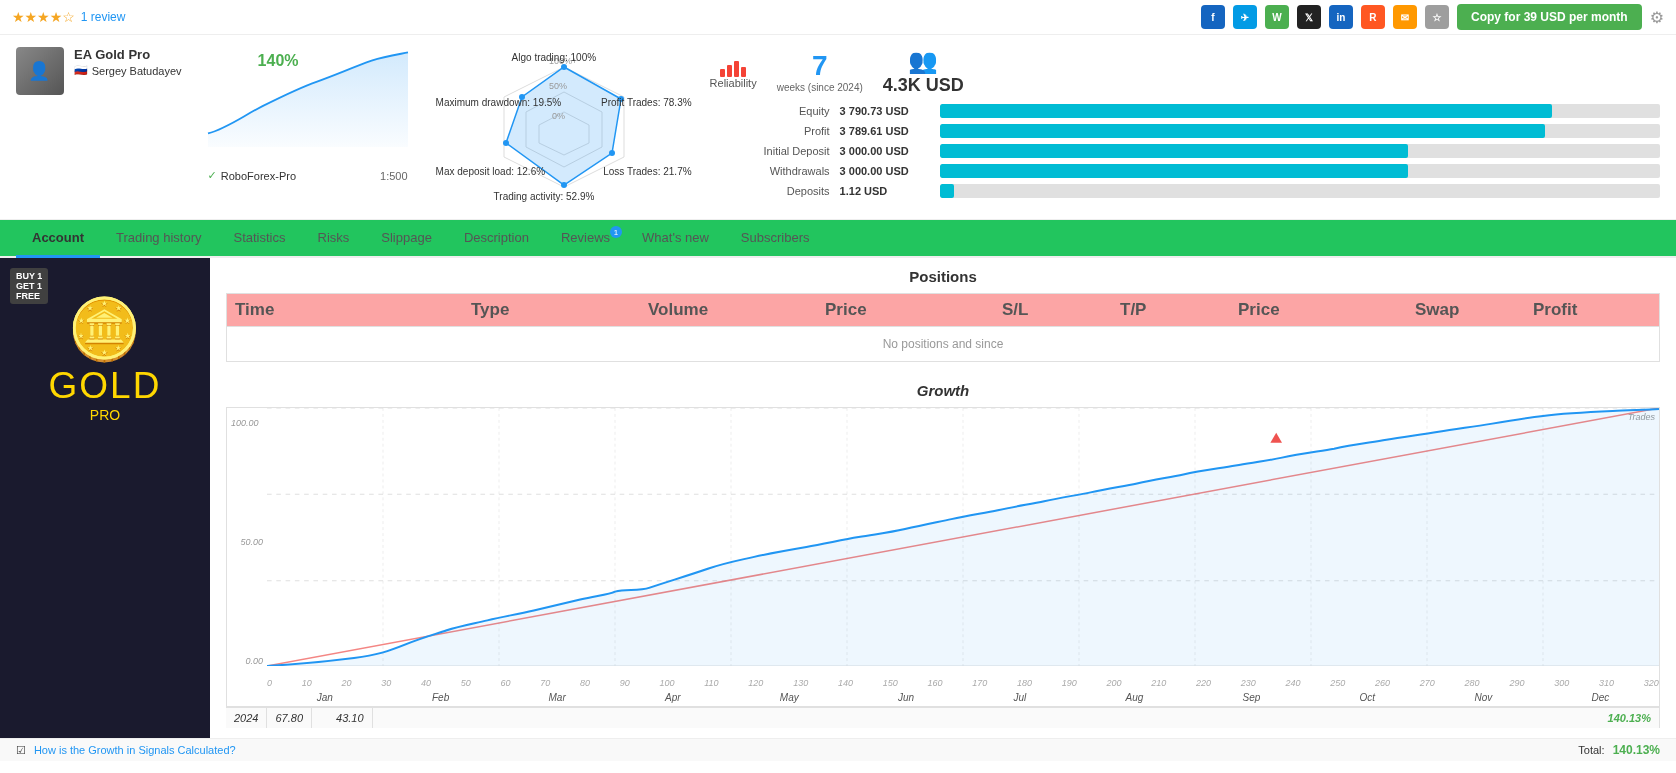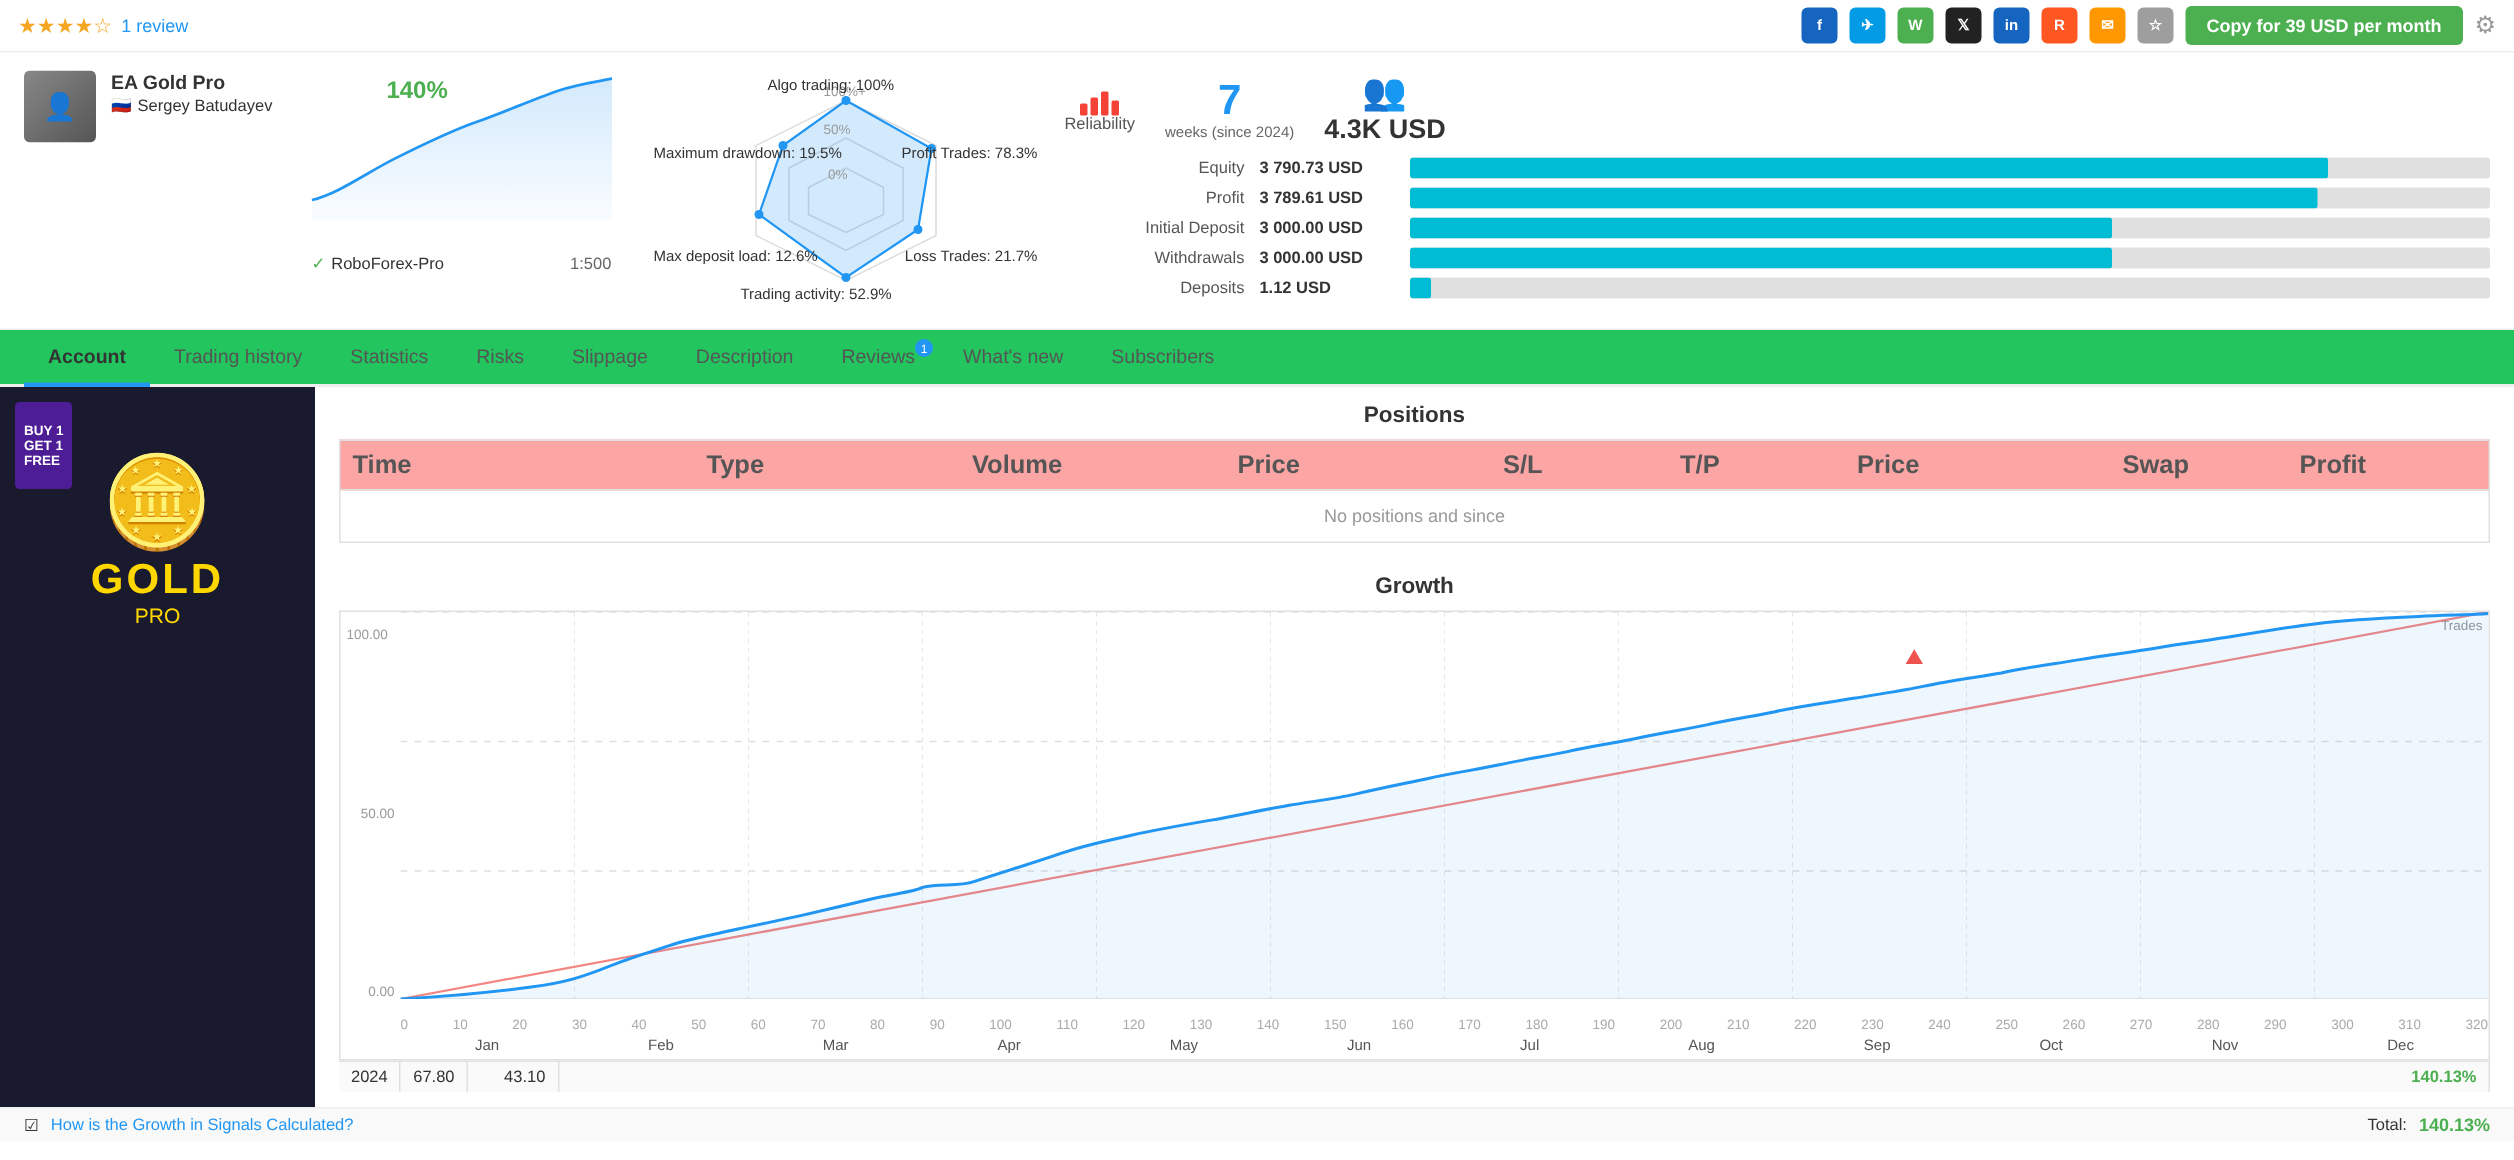--- a/index.html
+++ b/index.html
@@ -110,39 +110,39 @@
       min-height: 200px;
       background: #1a1a2e;
       flex-shrink: 0;
       position: relative;
       overflow: hidden;
     }
     .ad-badge {
       position: absolute;
       top: 10px;
       left: 10px;
-      background: #4c1d95;
+      background: #404040;
       color: #fff;
       font-size: 9px;
       font-weight: bold;
-      padding: 14px 6px;
+      padding: 3px 6px;
       border-radius: 3px;
       z-index: 2;
     }
     .ad-image-area {
       width: 100%;
       height: 200px;
       display: flex;
       align-items: center;
       justify-content: center;
       flex-direction: column;
       color: #ffd700;
     }
     .ad-coin { font-size: 60px; }
-    .ad-text { font-size: 28px; font-weight: bold; color: #ffd700; letter-spacing: 2px; text-align: right; }
+    .ad-text { font-size: 37px; font-weight: normal; color: #ffd700; letter-spacing: 2px; text-align: right; }
     .ad-subtext { font-size: 14px; color: #ffd700; }
     
     
     .main-content { flex: 1; min-width: 0; padding: 0; }
     
     
     .positions-section { padding: 10px 16px; }
     .section-title { font-size: 15px; font-weight: bold; text-align: center; margin-bottom: 8px; color: #333; }
     .table-header {
       display: grid;
@@ -157,21 +157,21 @@
     .table-empty {
       text-align: center;
       padding: 10px;
       font-size: 12px;
       color: #999;
       border: 1px solid #e0e0e0;
       border-top: none;
     }
     
     
-    .growth-section { padding: 10px 16px; }
+    .growth-section { padding: 10px 16px; font-style: italic; }
     .growth-chart-container {
       width: 100%;
       height: 300px;
       position: relative;
       border: 1px solid #e0e0e0;
       background: #fff;
       overflow: hidden;
     }
     .trades-label {
       position: absolute;

